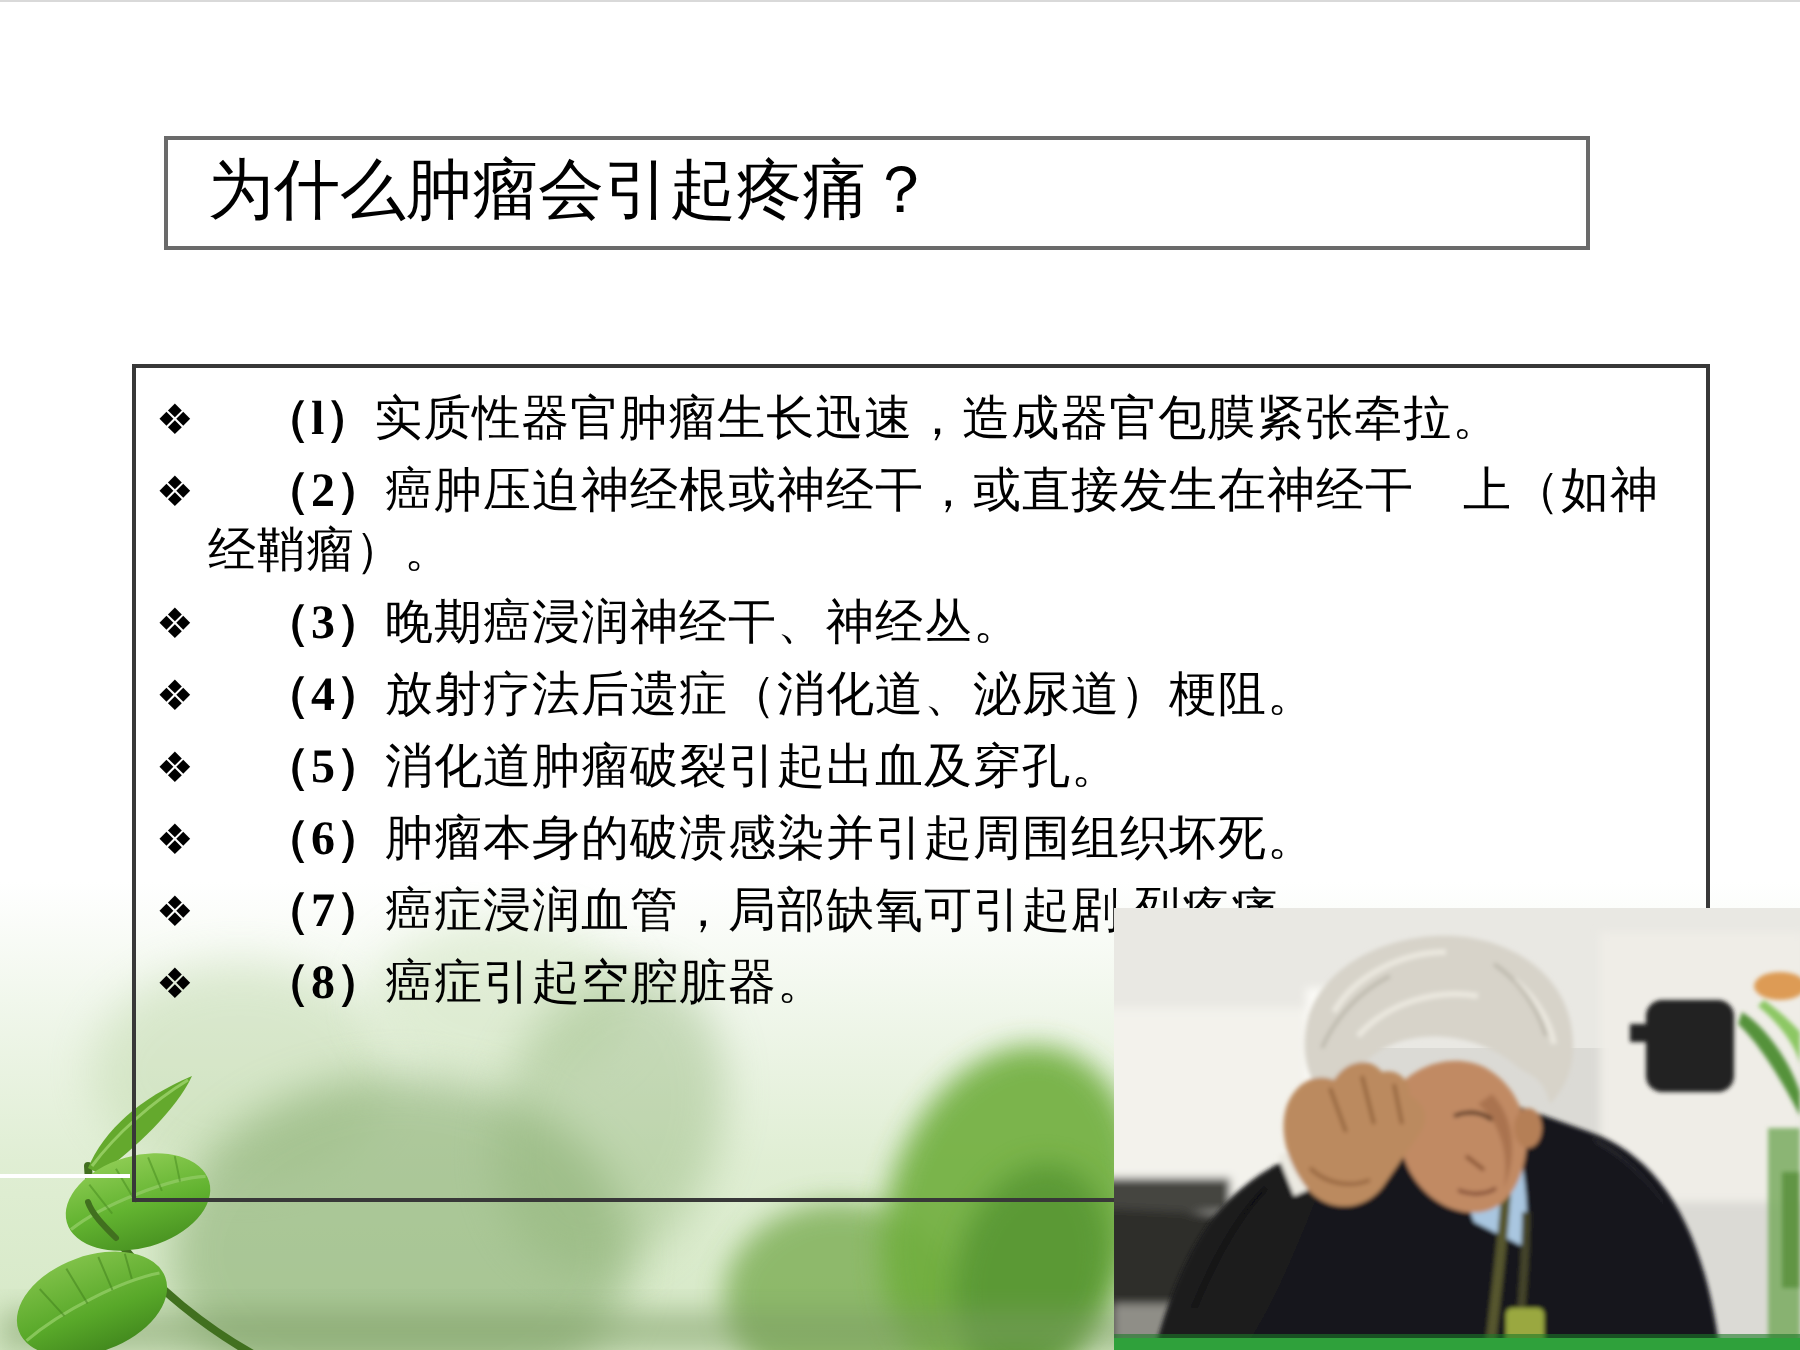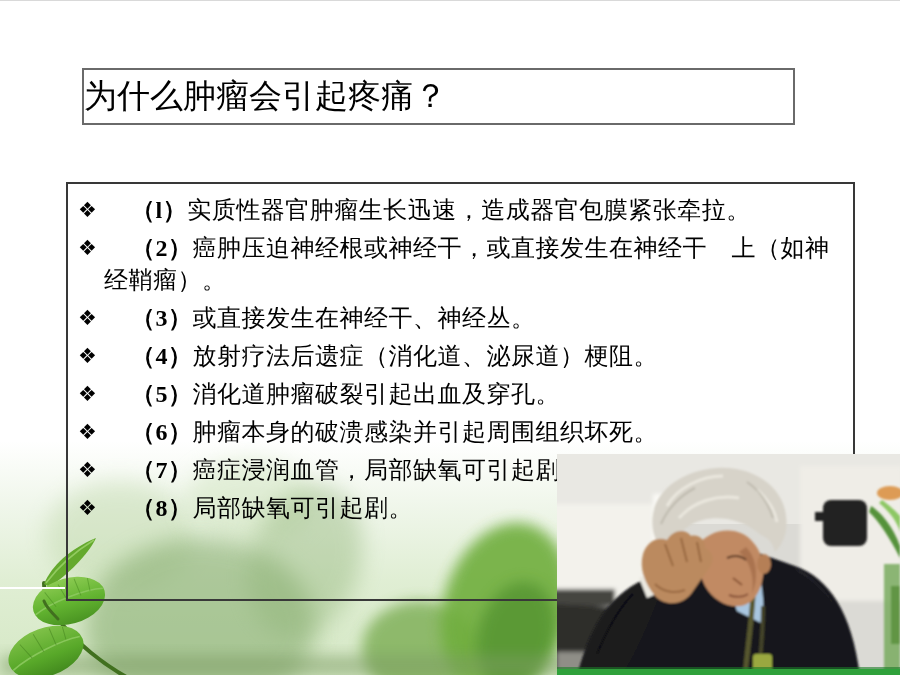--- a/index.html
+++ b/index.html
@@ -21,39 +21,39 @@
   
   .leaves{position:absolute;left:0;top:520px;width:135px;height:155px;z-index:1;}
   
   .white-line{position:absolute;left:0;top:586px;width:65px;height:2px;background:#ffffff;z-index:2;}
   
   .title-box{
     position:absolute;left:82px;top:67px;width:713px;height:57px;box-sizing:border-box;
     border:2px solid #6a6a6a;background:#ffffff;z-index:3;
   }
   .title-box .title-text{
-    display:block;font-size:33px;line-height:52px;padding-left:0;color:#000;
+    display:block;font-size:33px;line-height:52px;padding-left:20px;color:#000;
     white-space:nowrap;font-family:"Liberation Serif","DejaVu Serif",serif;
   }
   
   .content-box{
     position:absolute;left:66px;top:181px;width:789px;height:419px;box-sizing:border-box;
     border:2px solid #383838;background:transparent;z-index:3;
   }
   ul.bullets{list-style:none;margin:0;padding:11px 2px 0 36px;}
   ul.bullets li{
     position:relative;font-size:24px;line-height:30px;margin:0 0 6px 0;
     word-break:break-all;letter-spacing:0.5px;
   }
   .marker{
     position:absolute;left:-26px;top:0;font-size:21px;line-height:30px;color:#000;
     font-family:"DejaVu Sans",sans-serif;
   }
   .num{font-weight:700;margin-left:27px;font-family:"Liberation Serif","DejaVu Serif",serif;}
-  .btxt{font-family:Liberation Mono, monospace;}
+  .btxt{font-family:Liberation Serif, serif;}
   
   .photo{position:absolute;left:557px;top:453px;width:343px;height:222px;z-index:5;overflow:hidden;}
   .photo svg{display:block;}
 </style>
 </head>
 <body>
 
 <div id="slide">
 
   <div class="green-zone">
@@ -116,36 +116,36 @@
 
   <div class="content-box">
     <ul class="bullets">
       <li>
         <span class="marker">❖</span><span class="num">（l）</span><span class="btxt">实质性器官肿瘤生长迅速，造成器官包膜紧张牵拉。</span>
       </li>
       <li>
         <span class="marker">❖</span><span class="num">（2）</span><span class="btxt">癌肿压迫神经根或神经干，或直接发生在神经干　上（如神经鞘瘤）。</span>
       </li>
       <li>
-        <span class="marker">❖</span><span class="num">（3）</span><span class="btxt">或直接发生在神经干、神经丛。</span>
+        <span class="marker">❖</span><span class="num">（3）</span><span class="btxt">晚期癌浸润神经干、神经丛。</span>
       </li>
       <li>
         <span class="marker">❖</span><span class="num">（4）</span><span class="btxt">放射疗法后遗症（消化道、泌尿道）梗阻。</span>
       </li>
       <li>
         <span class="marker">❖</span><span class="num">（5）</span><span class="btxt">消化道肿瘤破裂引起出血及穿孔。</span>
       </li>
       <li>
         <span class="marker">❖</span><span class="num">（6）</span><span class="btxt">肿瘤本身的破溃感染并引起周围组织坏死。</span>
       </li>
       <li>
         <span class="marker">❖</span><span class="num">（7）</span><span class="btxt">癌症浸润血管，局部缺氧可引起剧 烈疼痛</span>
       </li>
       <li>
-        <span class="marker">❖</span><span class="num">（8）</span><span class="btxt">局部缺氧可引起剧。</span>
+        <span class="marker">❖</span><span class="num">（8）</span><span class="btxt">癌症引起空腔脏器。</span>
       </li>
     </ul>
   </div>
 
   <div class="photo">
     <svg width="343" height="222" viewBox="0 0 343 222" preserveAspectRatio="none">
       <defs>
         <filter id="pb1" x="-40%" y="-40%" width="180%" height="180%">
             <feGaussianBlur stdDeviation="2.2"></feGaussianBlur>
           </filter>

